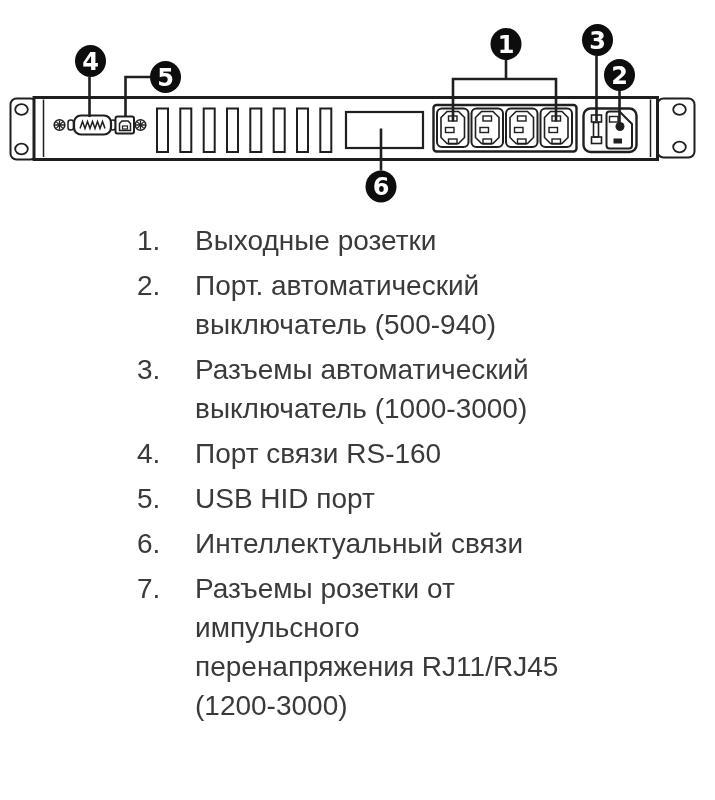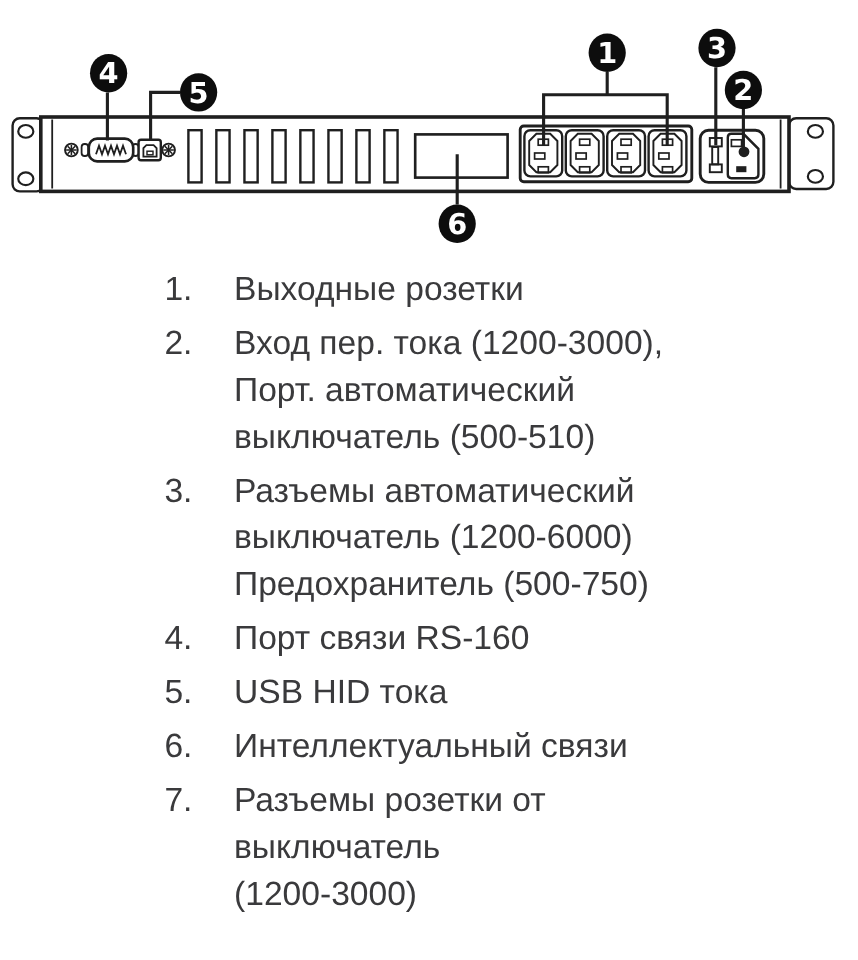--- a/index.html
+++ b/index.html
@@ -174,52 +174,51 @@
 <ol class="legend" id="legend-list">
     <li class="legend-item">
     <span class="legend-num">1.</span>
     <div class="legend-lines">
         <div class="legend-line">Выходные розетки</div>
       </div>
   </li>
     <li class="legend-item">
     <span class="legend-num">2.</span>
     <div class="legend-lines">
-        <div class="legend-line">Вход пер. тока (1200-3000),</div>
         <div class="legend-line">Порт. автоматический</div>
-        <div class="legend-line">выключатель (500-510)</div>
+        <div class="legend-line">выключатель (500-940)</div>
       </div>
   </li>
     <li class="legend-item">
     <span class="legend-num">3.</span>
     <div class="legend-lines">
         <div class="legend-line">Разъемы автоматический</div>
-        <div class="legend-line">выключатель (1200-6000)</div>
-        <div class="legend-line">Предохранитель (500-750)</div>
+        <div class="legend-line">выключатель (1000-3000)</div>
       </div>
   </li>
     <li class="legend-item">
     <span class="legend-num">4.</span>
     <div class="legend-lines">
         <div class="legend-line">Порт связи RS-160</div>
       </div>
   </li>
     <li class="legend-item">
     <span class="legend-num">5.</span>
     <div class="legend-lines">
-        <div class="legend-line">USB HID тока</div>
+        <div class="legend-line">USB HID порт</div>
       </div>
   </li>
     <li class="legend-item">
     <span class="legend-num">6.</span>
     <div class="legend-lines">
         <div class="legend-line">Интеллектуальный связи</div>
       </div>
   </li>
     <li class="legend-item">
     <span class="legend-num">7.</span>
     <div class="legend-lines">
         <div class="legend-line">Разъемы розетки от</div>
-        <div class="legend-line">выключатель</div>
+        <div class="legend-line">импульсного</div>
+        <div class="legend-line">перенапряжения RJ11/RJ45</div>
         <div class="legend-line">(1200-3000)</div>
       </div>
   </li>
   </ol>
 
 </body></html>

